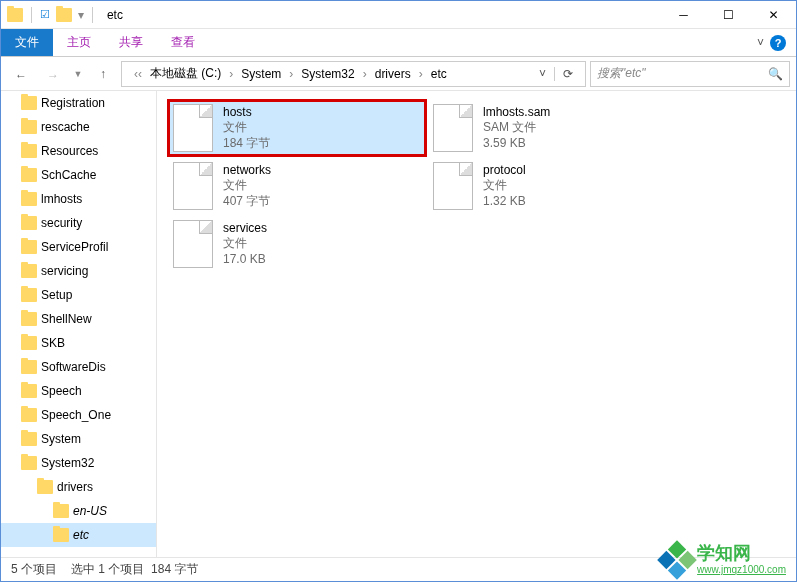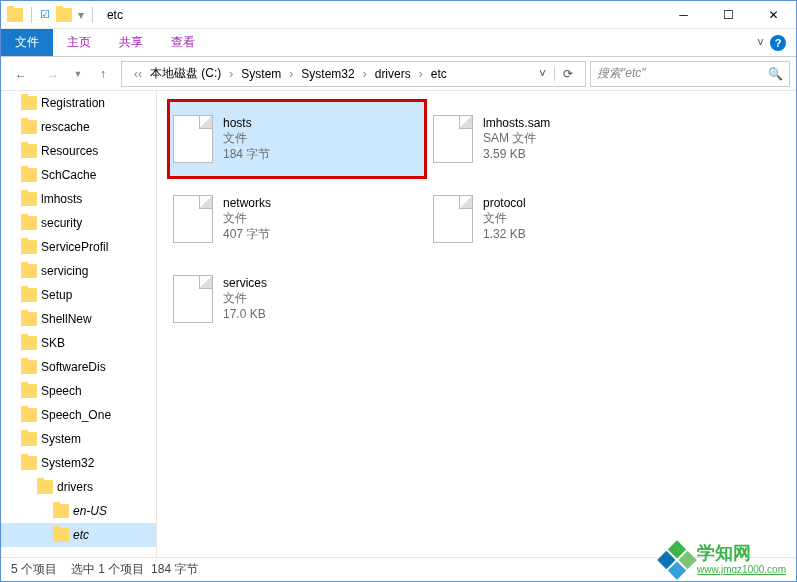--- a/index.html
+++ b/index.html
@@ -44,21 +44,21 @@
 .sidebar::-webkit-scrollbar-thumb { background:#c2c2c2; }
 .tree-item { display:flex; align-items:center; height:24px; padding-left: 20px; gap:4px; white-space:nowrap; overflow:hidden; text-overflow:ellipsis; }
 .tree-item.l2 { padding-left: 36px; }
 .tree-item.l3 { padding-left: 52px; font-style: italic; }
 .tree-item.selected { background:#cce8ff; }
 .folder-ico { width:16px;height:14px;background:#ffd868;border-radius:1px;position:relative;flex-shrink:0; }
 .folder-ico::before { content:"";position:absolute;top:-2px;left:0;width:7px;height:3px;background:#ffd868;border-radius:1px 1px 0 0; }
 
 
 .content { flex:1; padding:8px 10px; display:flex; flex-wrap:wrap; align-content:flex-start; gap:0; }
-.file-item { width: 260px; height: 80px; display:flex; align-items:center; padding:4px 6px; gap:10px; }
+.file-item { width: 260px; height: 58px; display:flex; align-items:center; padding:4px 6px; gap:10px; }
 .file-item.selected { background:#cce8ff; }
 .file-item.highlighted { outline: 3px solid #d40000; outline-offset:-3px; }
 .file-icon { width:40px; height:48px; background:#fff; border:1px solid #bbb; position:relative; flex-shrink:0; }
 .file-icon::before { content:""; position:absolute; top:0; right:0; width:12px; height:12px; background:linear-gradient(135deg,#fff 0 50%, #ddd 50% 100%); border-left:1px solid #bbb; border-bottom:1px solid #bbb; }
 .file-info { display:flex; flex-direction:column; line-height:1.3; }
 .file-info .name { color:#000; }
 .file-info .type { color:#6b6b6b; }
 .file-info .size { color:#6b6b6b; }
 
 

